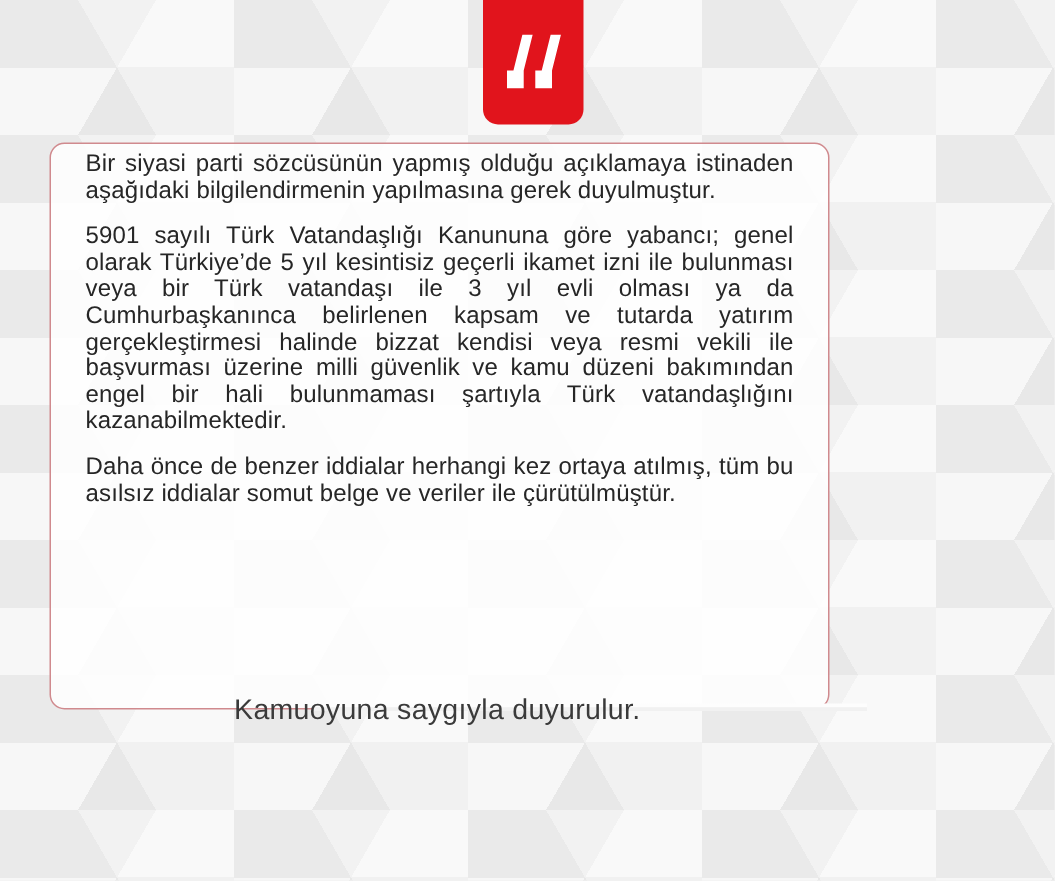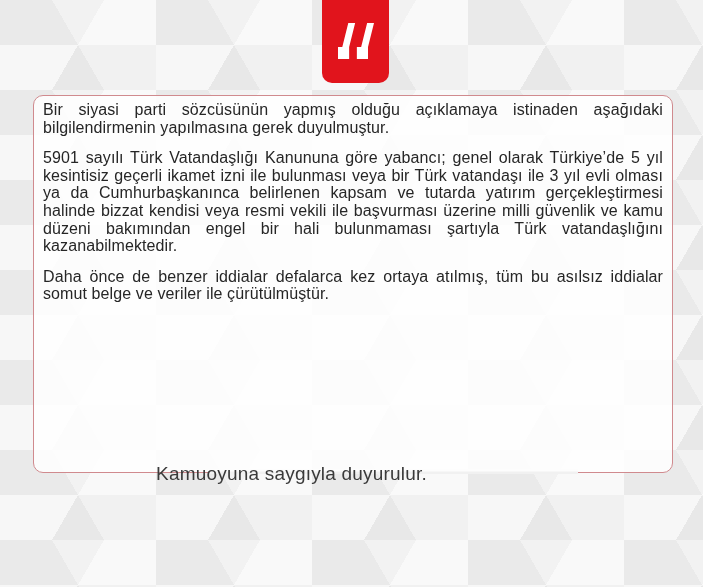--- a/index.html
+++ b/index.html
@@ -27,25 +27,25 @@
   .quote-badge{
     position:absolute;left:322px;top:0;width:67px;height:83px;
     background:var(--accent);
     border-radius:0 0 10px 10px;
     display:flex;align-items:flex-start;justify-content:center;
   }
   .quote-badge svg{margin-top:23px;display:block;}
 
   
   .card{
-    position:absolute;left:33px;top:95px;width:640px;height:378px;
+    position:absolute;left:33px;top:95px;width:520px;height:378px;
     background:rgba(255,255,255,0.85);
     border:1px solid var(--border-pink);
     border-radius:10px;
-    padding:5px 9px;
+    padding:5px 23px;
   }
   .para{
     font-size:16px;line-height:17.6px;letter-spacing:0.1px;
     color:var(--ink);
     text-align:justify;
     margin-bottom:13px;
   }
   .para:last-child{margin-bottom:0;}
 
   
@@ -69,21 +69,21 @@
   <svg width="36" height="36" viewBox="0 0 42 42" aria-hidden="true">
     <polygon fill="#ffffff" points="12,0 20,0 13,28 13,42 0,42 0,28 5,28"></polygon>
     <polygon fill="#ffffff" points="34,0 42,0 35,28 35,42 22,42 22,28 27,28"></polygon>
   </svg>
 </div>
 
 <div class="card">
   <div>
       <p class="para">Bir siyasi parti sözcüsünün yapmış olduğu açıklamaya istinaden aşağıdaki bilgilendirmenin yapılmasına gerek duyulmuştur.</p>
       <p class="para">5901 sayılı Türk Vatandaşlığı Kanununa göre yabancı; genel olarak Türkiye’de 5 yıl kesintisiz geçerli ikamet izni ile bulunması veya bir Türk vatandaşı ile 3 yıl evli olması ya da Cumhurbaşkanınca belirlenen kapsam ve tutarda yatırım gerçekleştirmesi halinde bizzat kendisi veya resmi vekili ile başvurması üzerine milli güvenlik ve kamu düzeni bakımından engel bir hali bulunmaması şartıyla Türk vatandaşlığını kazanabilmektedir.</p>
-      <p class="para">Daha önce de benzer iddialar defalarca kez ortaya atılmış, tüm bu asılsız iddialar somut belge ve veriler ile çürütülmüştür.</p>
+      <p class="para">Daha önce de benzer iddialar herhangi kez ortaya atılmış, tüm bu asılsız iddialar somut belge ve veriler ile çürütülmüştür.</p>
     </div>
 </div>
 
 <div class="border-gap-cover"></div>
 <div class="closing-line">Kamuoyuna saygıyla duyurulur.</div>
 
 <div class="footer">
 
   
 

